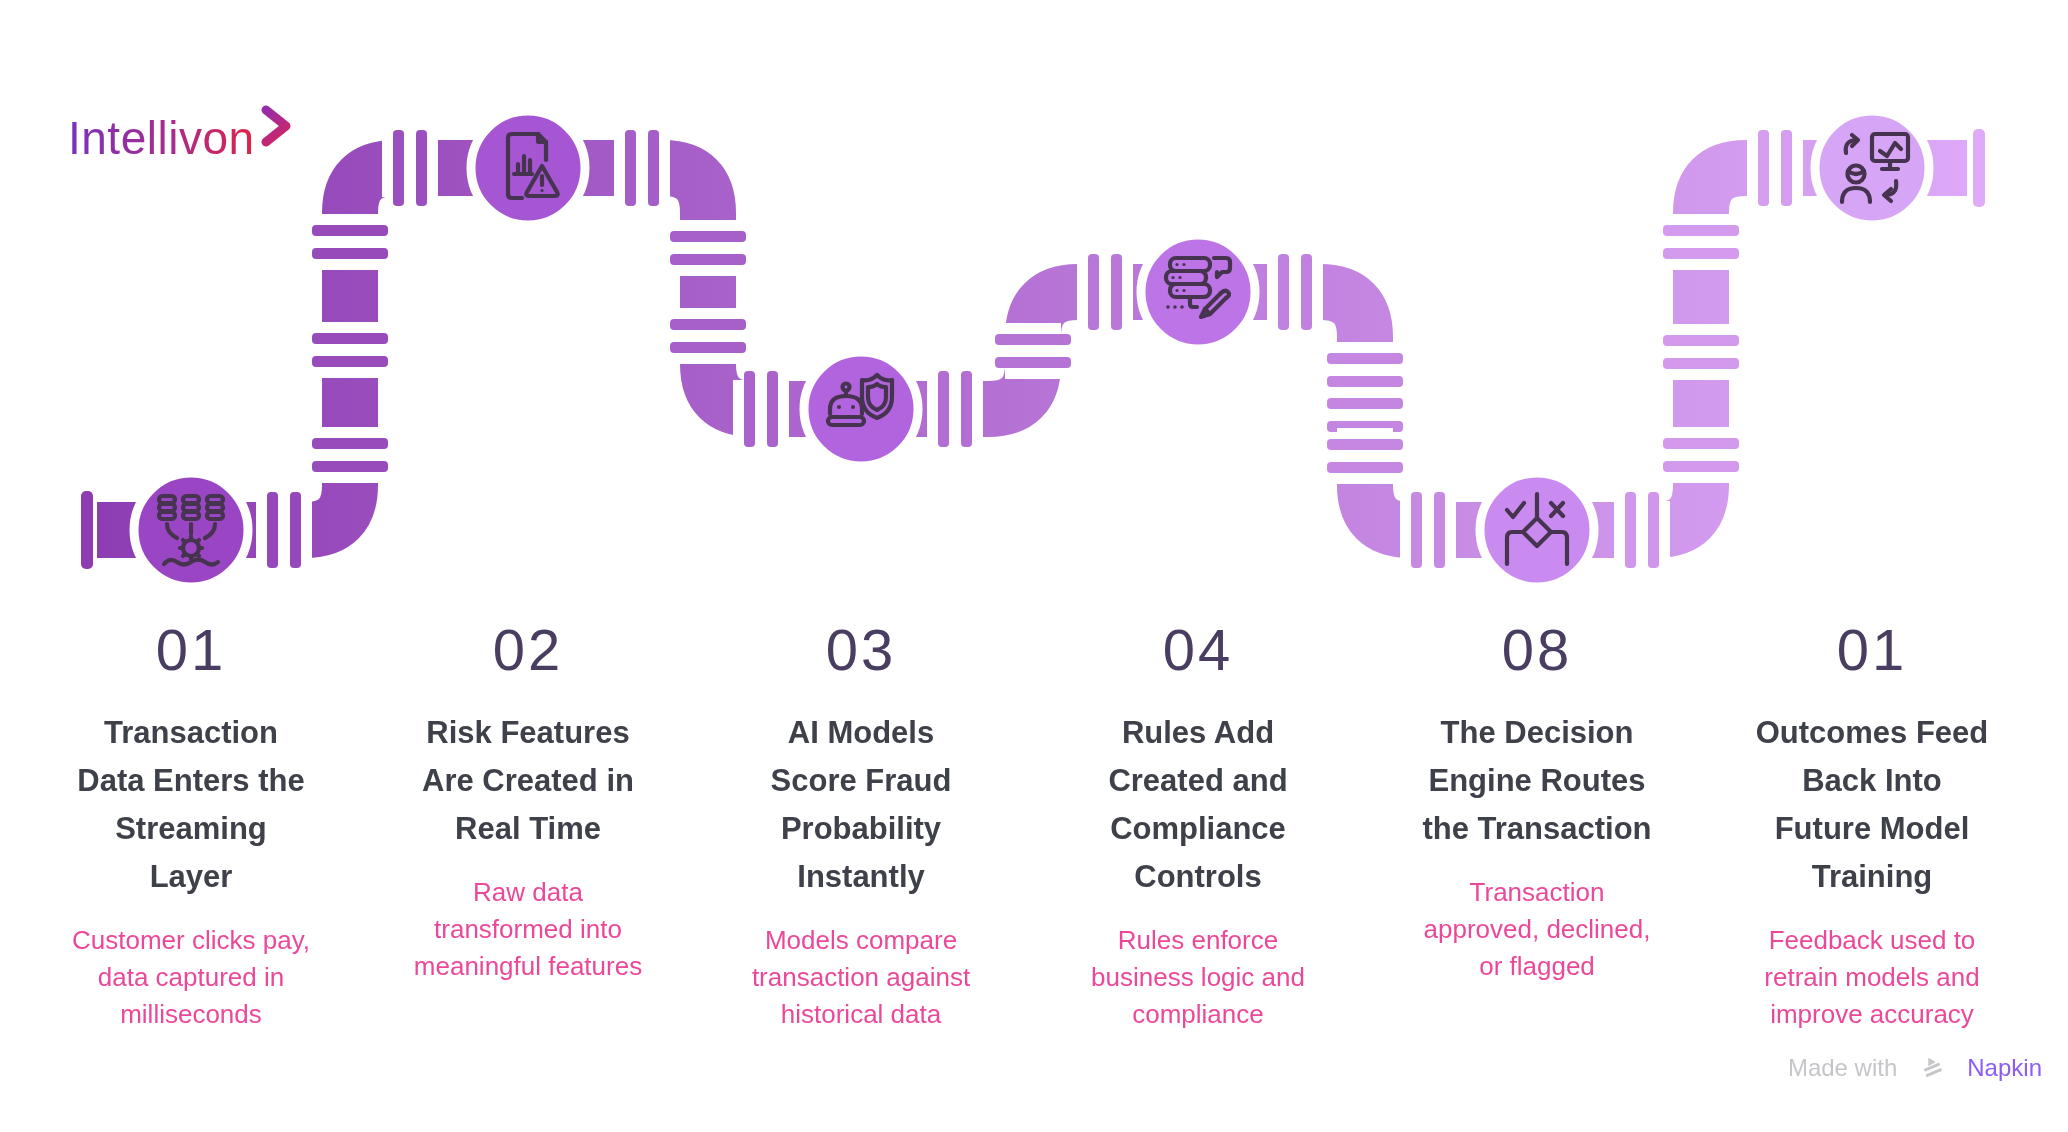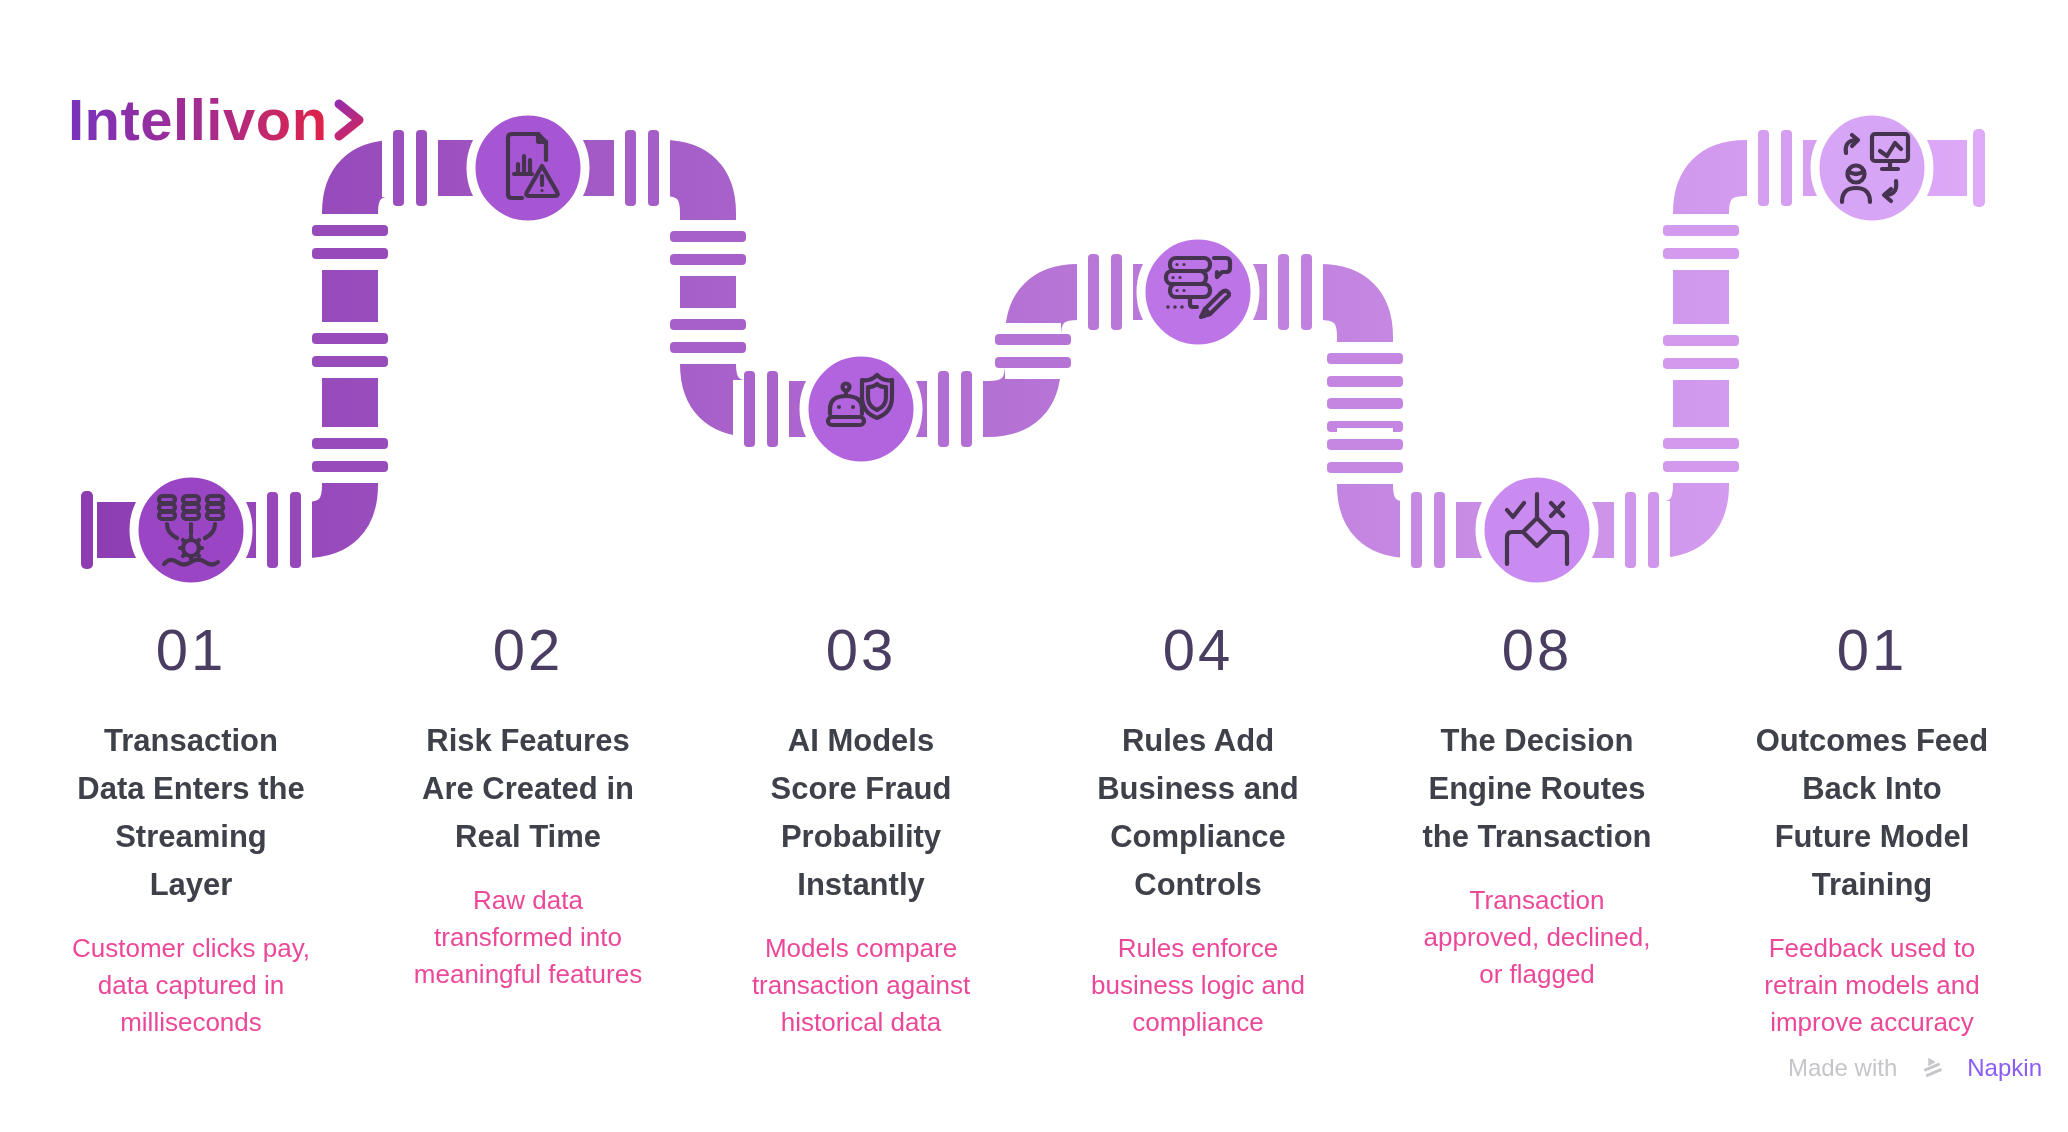--- a/index.html
+++ b/index.html
@@ -2,27 +2,27 @@
 <html><head>
 <meta charset="utf-8">
 <style>
   html,body{margin:0;padding:0;}
   body{
     width:2068px;height:1132px;background:#ffffff;position:relative;overflow:hidden;
     font-family:"Liberation Sans","DejaVu Sans",sans-serif;
   }
   .logo{position:absolute;left:68px;top:86px;display:flex;align-items:center;gap:4px;}
   .logo-text{
-    font-size:58px;font-weight:700;letter-spacing:.5px;
+    font-size:46px;font-weight:400;letter-spacing:.5px;
     background:linear-gradient(90deg,#7733bd 0%,#a82b8c 55%,#e02347 100%);
-    -webkit-background-clip:text;background-clip:text;color:transparent;
+    -webkit-background-clip:text;background-clip:text;color:transparent;margin-top:25px;
   }
   .pipe-svg{position:absolute;left:0;top:0;}
   .step-col{position:absolute;top:616px;width:334px;text-align:center;}
-  .step-number{font-size:58px;font-weight:300;color:#4a3d62;letter-spacing:3px;margin-bottom:34px;}
+  .step-number{font-size:58px;font-weight:300;color:#4a3d62;letter-spacing:3px;margin-bottom:26px;}
   .step-title{font-size:31px;font-weight:700;color:#3e4149;line-height:48px;white-space:pre-line;margin-bottom:21px;}
   .step-desc{font-size:26px;font-weight:400;color:#ec4899;line-height:37px;white-space:pre-line;}
   .footer{position:absolute;top:1054px;right:26px;display:flex;align-items:center;gap:22px;
     color:#c6c5ca;font-size:24px;}
   .napkin-brand{font-weight:500;color:#8b5cf6;}
 </style>
 </head>
 <body>
 
 <div class="logo">
@@ -262,21 +262,21 @@
 Score Fraud
 Probability
 Instantly</div>
   <div class="step-desc">Models compare
 transaction against
 historical data</div>
 </div>
 <div class="step-col" style="left:1031px">
   <div class="step-number">04</div>
   <div class="step-title">Rules Add
-Business and
+Created and
 Compliance
 Controls</div>
   <div class="step-desc">Rules enforce
 business logic and
 compliance</div>
 </div>
 <div class="step-col" style="left:1370px">
   <div class="step-number">08</div>
   <div class="step-title">The Decision
 Engine Routes

